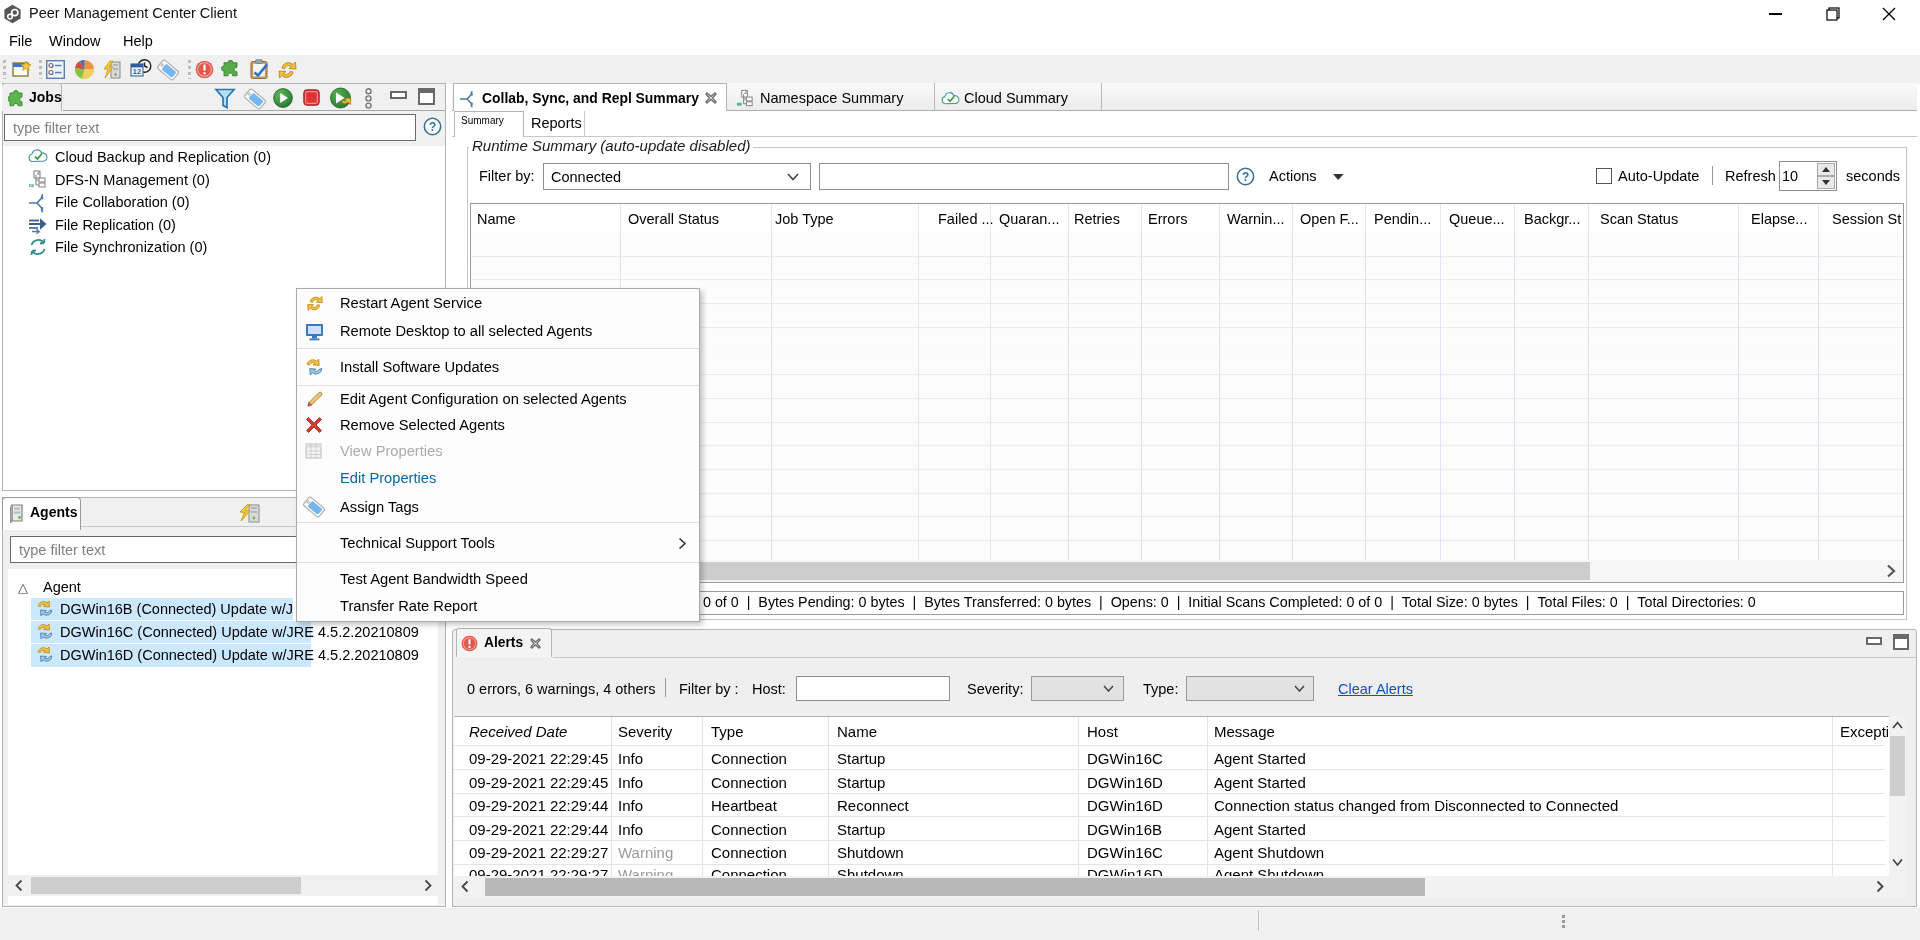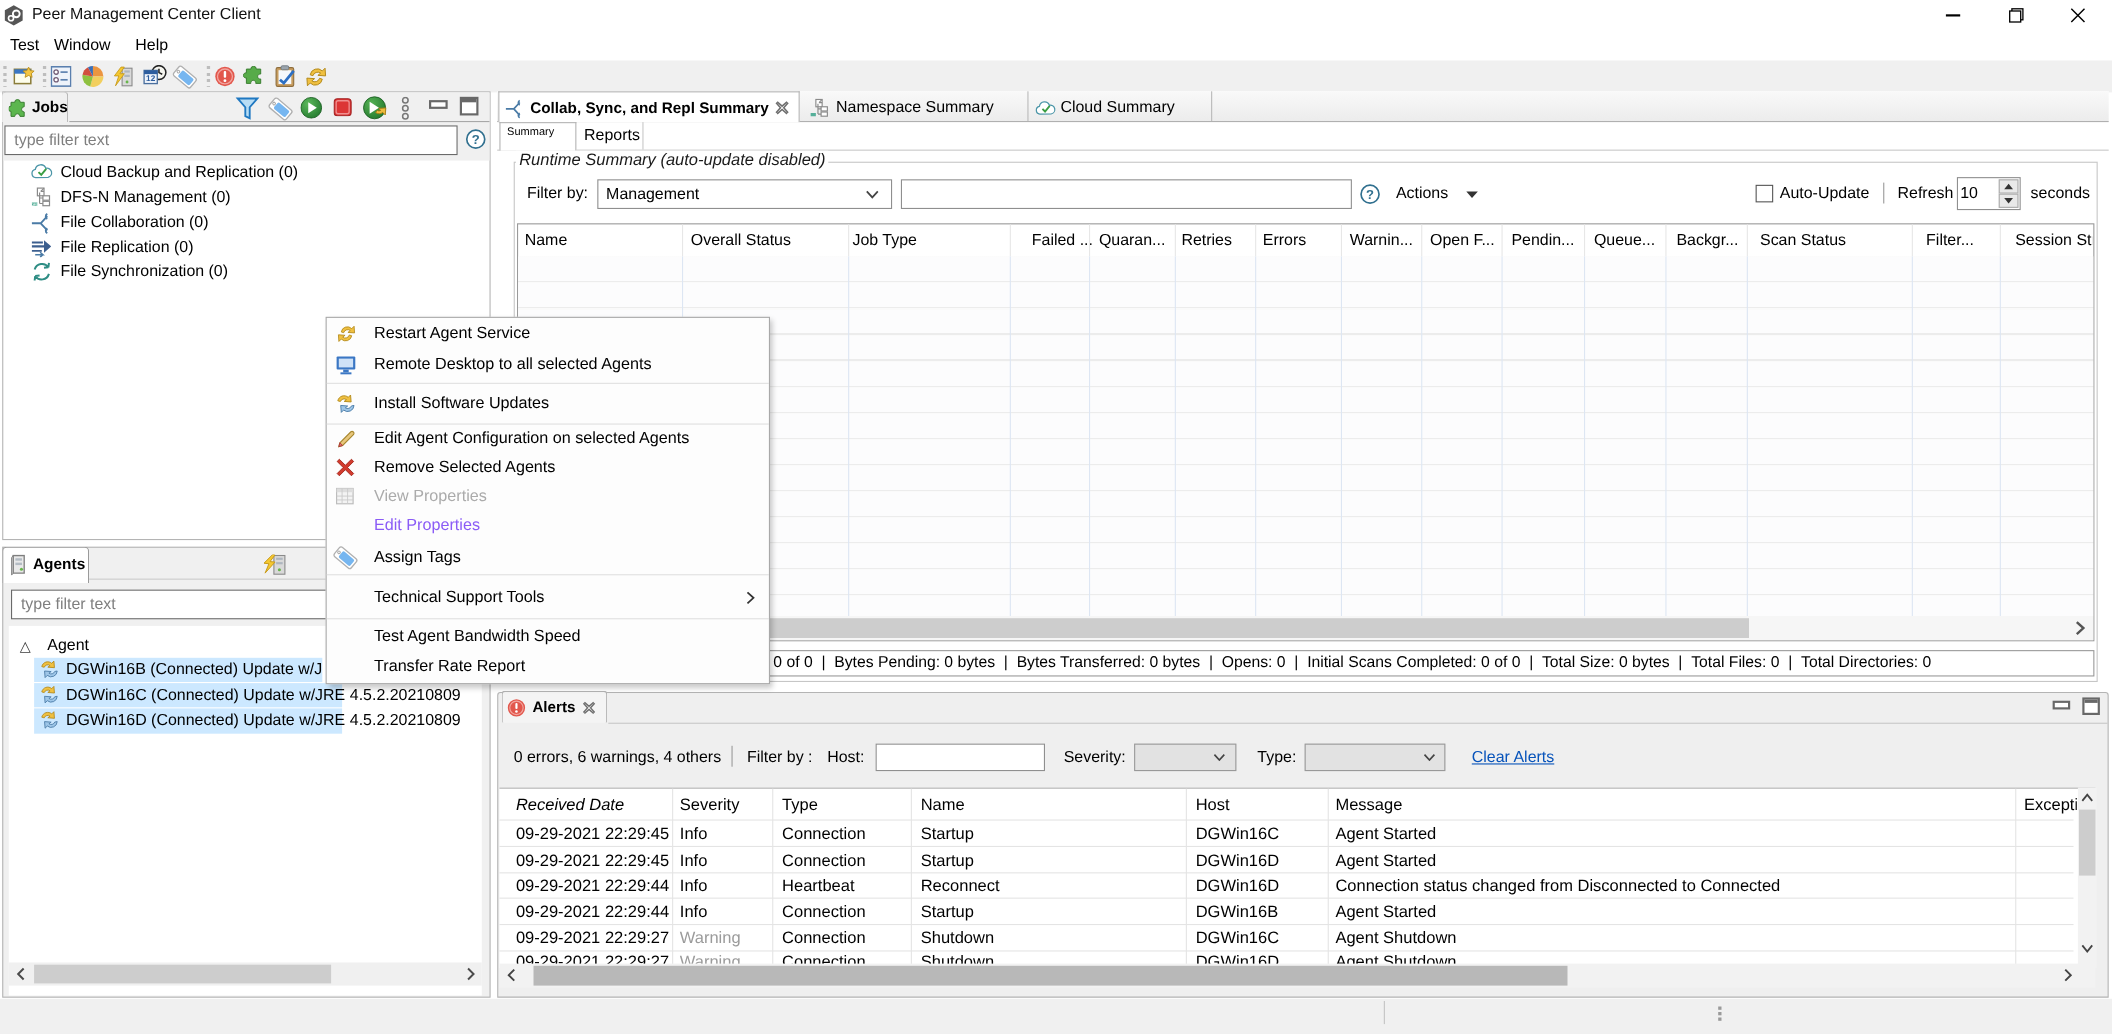--- a/index.html
+++ b/index.html
@@ -24,21 +24,21 @@
 
   <div class="abs" style="left:1769px;top:13px;width:13px;height:1.6px;background:#000;"></div>
   <svg class="abs" style="left:1826px;top:7px;" width="14" height="14" viewBox="0 0 14 14">
     <rect x="3" y="1" width="10" height="10" fill="none" stroke="#000" stroke-width="1.2"></rect>
     <rect x="1" y="3" width="10" height="10" fill="#fff" stroke="#000" stroke-width="1.2"></rect>
   </svg>
   <svg class="abs" style="left:1882px;top:7px;" width="14" height="14" viewBox="0 0 14 14">
     <path d="M1,1 L13,13 M13,1 L1,13" stroke="#000" stroke-width="1.3"></path>
   </svg>
 
-  <div class="abs txt" style="left:9px;top:33px;font-size:14.5px;">Test</div>
+  <div class="abs txt" style="left:9px;top:33px;font-size:14.5px;">File</div>
   <div class="abs txt" style="left:49px;top:33px;font-size:14.5px;">Window</div>
   <div class="abs txt" style="left:123px;top:33px;font-size:14.5px;">Help</div>
 
   <div class="abs" style="left:0;top:55px;width:1920px;height:29px;background:#f0f0f0;"></div>
   <div id="toolbar-icons">
 
     <div class="abs" style="left:3px;top:60px;width:3px;height:19px;background:repeating-linear-gradient(#bdbdbd 0 3px,#f0f0f0 3px 6px);"></div>
     <div class="abs" style="left:39px;top:60px;width:3px;height:19px;background:repeating-linear-gradient(#bdbdbd 0 3px,#f0f0f0 3px 6px);"></div>
     <div class="abs" style="left:188px;top:60px;width:3px;height:19px;background:repeating-linear-gradient(#bdbdbd 0 3px,#f0f0f0 3px 6px);"></div>
 
@@ -328,21 +328,21 @@
     <div class="abs txt" style="left:531px;top:115px;">Reports</div>
   </div>
   <div id="runtime-group">
     <div class="abs" style="left:467px;top:147px;width:1440px;height:473px;border:1px solid #c6c6c6;box-sizing:border-box;"></div>
     <div class="abs txt" style="left:469px;top:137px;background:#fff;padding:0 3px;font-style:italic;font-size:15px;color:#1a1a1a;">Runtime Summary (auto-update disabled)</div>
   </div>
   <div id="filter-row">
     <div class="abs txt" style="left:479px;top:168px;">Filter by:</div>
 
     <div class="abs" style="left:543px;top:163px;width:268px;height:27px;background:#fff;border:1px solid #8f8f8f;box-sizing:border-box;"></div>
-    <div class="abs txt" style="left:551px;top:169px;">Management</div>
+    <div class="abs txt" style="left:551px;top:169px;">Connected</div>
     <svg class="abs" style="left:787px;top:173px;" width="12" height="8" viewBox="0 0 12 8">
         <path d="M1 1 L6 6.5 L11 1" stroke="#444" stroke-width="1.6" fill="none"></path>
       </svg>
 
     <div class="abs" style="left:819px;top:163px;width:410px;height:27px;background:#fff;border:1px solid #8f8f8f;box-sizing:border-box;"></div>
 
     <svg class="abs" style="left:1236px;top:167px;" width="19" height="19" viewBox="0 0 20 20">
       <circle cx="10" cy="10" r="8.6" fill="#fff" stroke="#31708f" stroke-width="1.6"></circle>
       <text x="10" y="14.4" font-size="12.5" font-weight="bold" fill="#31708f" text-anchor="middle" font-family="Liberation Sans">?</text>
     </svg>
@@ -376,21 +376,21 @@
     <div class="abs txt" style="left:938px;top:211px;">Failed ...</div>
     <div class="abs txt" style="left:999px;top:211px;">Quaran...</div>
     <div class="abs txt" style="left:1074px;top:211px;">Retries</div>
     <div class="abs txt" style="left:1148px;top:211px;">Errors</div>
     <div class="abs txt" style="left:1227px;top:211px;">Warnin...</div>
     <div class="abs txt" style="left:1300px;top:211px;">Open F...</div>
     <div class="abs txt" style="left:1374px;top:211px;">Pendin...</div>
     <div class="abs txt" style="left:1449px;top:211px;">Queue...</div>
     <div class="abs txt" style="left:1524px;top:211px;">Backgr...</div>
     <div class="abs txt" style="left:1600px;top:211px;">Scan Status</div>
-    <div class="abs txt" style="left:1751px;top:211px;">Filter...</div>
+    <div class="abs txt" style="left:1751px;top:211px;">Elapse...</div>
     <div class="abs txt" style="left:1832px;top:211px;width:70px;overflow:hidden;">Session Stru</div>
 
     <div id="hdrlines">
         <div class="abs" style="left:620px;top:204px;width:1px;height:29px;background:#e7e7e7;"></div>
         <div class="abs" style="left:771px;top:204px;width:1px;height:29px;background:#e7e7e7;"></div>
         <div class="abs" style="left:918px;top:204px;width:1px;height:29px;background:#e7e7e7;"></div>
         <div class="abs" style="left:990px;top:204px;width:1px;height:29px;background:#e7e7e7;"></div>
         <div class="abs" style="left:1068px;top:204px;width:1px;height:29px;background:#e7e7e7;"></div>
         <div class="abs" style="left:1141px;top:204px;width:1px;height:29px;background:#e7e7e7;"></div>
         <div class="abs" style="left:1219px;top:204px;width:1px;height:29px;background:#e7e7e7;"></div>
@@ -591,21 +591,21 @@
     </svg>
 
     <div class="abs txt" style="left:340px;top:295px;font-size:14.7px;">Restart Agent Service</div>
     <div class="abs txt" style="left:340px;top:323px;font-size:14.7px;">Remote Desktop to all selected Agents</div>
     <div class="abs" style="left:297px;top:348px;width:402px;height:1px;background:#e0e0e0;"></div>
     <div class="abs txt" style="left:340px;top:359px;font-size:14.7px;">Install Software Updates</div>
     <div class="abs" style="left:297px;top:385px;width:402px;height:1px;background:#e0e0e0;"></div>
     <div class="abs txt" style="left:340px;top:391px;font-size:14.7px;">Edit Agent Configuration on selected Agents</div>
     <div class="abs txt" style="left:340px;top:417px;font-size:14.7px;">Remove Selected Agents</div>
     <div class="abs txt" style="left:340px;top:443px;font-size:14.7px;color:#ababab;">View Properties</div>
-    <div class="abs txt" style="left:340px;top:470px;font-size:14.7px;color:#8b5cf6;">Edit Properties</div>
+    <div class="abs txt" style="left:340px;top:470px;font-size:14.7px;color:#0369a1;">Edit Properties</div>
     <div class="abs txt" style="left:340px;top:499px;font-size:14.7px;">Assign Tags</div>
     <div class="abs" style="left:297px;top:522px;width:402px;height:1px;background:#e0e0e0;"></div>
     <div class="abs txt" style="left:340px;top:535px;font-size:14.7px;">Technical Support Tools</div>
     <svg class="abs" style="left:678px;top:537px;" width="9" height="13" viewBox="0 0 9 13">
         <path d="M1.5 1.5 L7 6.5 L1.5 11.5" stroke="#333" stroke-width="1.6" fill="none"></path>
       </svg>
     <div class="abs" style="left:297px;top:562px;width:402px;height:1px;background:#e0e0e0;"></div>
     <div class="abs txt" style="left:340px;top:571px;font-size:14.7px;">Test Agent Bandwidth Speed</div>
     <div class="abs txt" style="left:340px;top:598px;font-size:14.7px;">Transfer Rate Report</div>
   </div>

